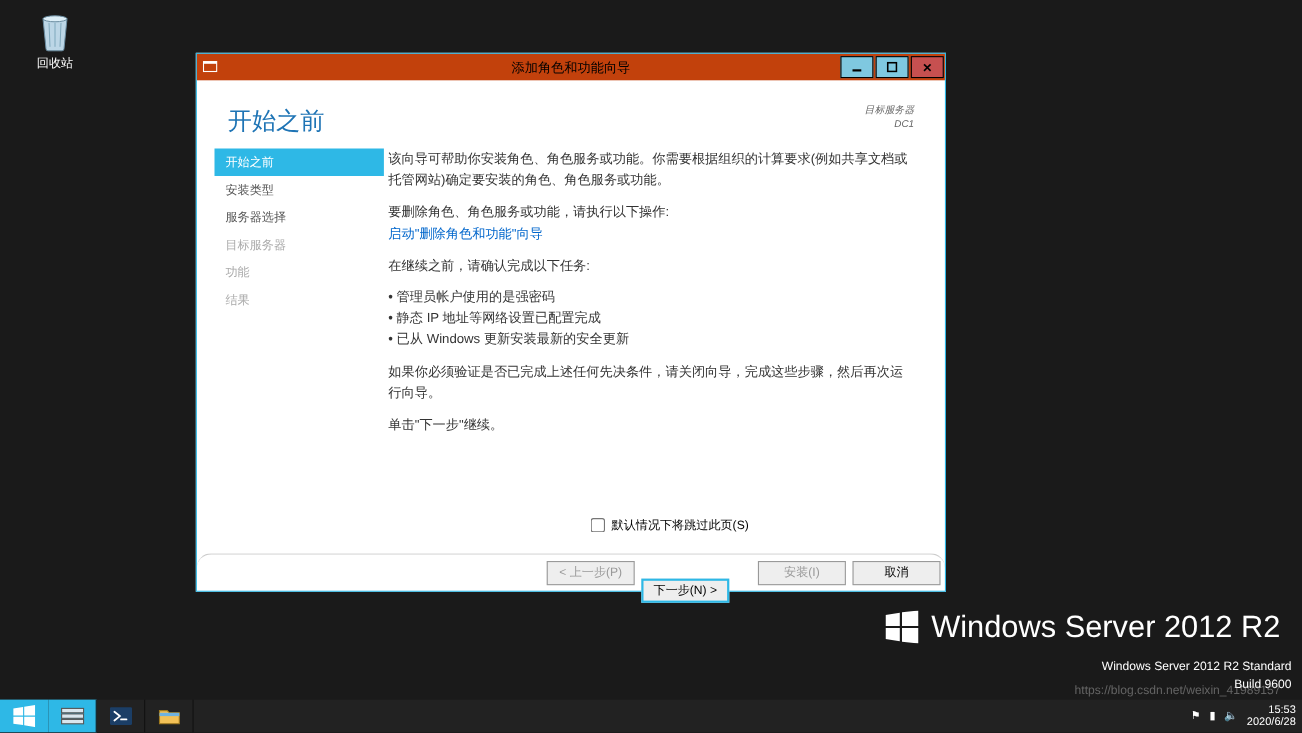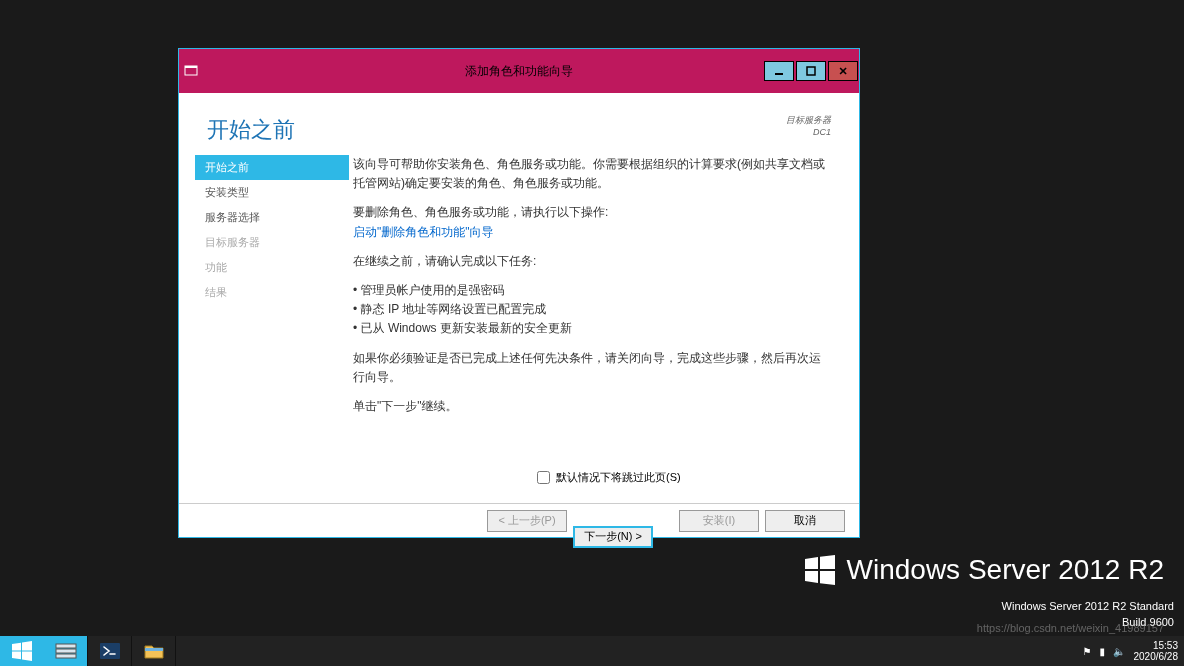--- a/index.html
+++ b/index.html
@@ -9,21 +9,21 @@
 .desktop-icon { position: absolute; left: 20px; top: 8px; width: 60px; text-align: center; cursor: pointer; }
 .desktop-icon .bin { width: 38px; height: 40px; margin: 0 auto 2px; position: relative; }
 .desktop-icon .bin svg { width: 100%; height: 100%; }
 .desktop-icon .label { color: #fff; font-size: 11px; }
 
 .brand { position: absolute; right: 20px; bottom: 80px; color: #fff; font-size: 28px; font-weight: 300; display: flex; align-items: center; }
 .brand .winlogo { display: inline-block; width: 30px; height: 30px; margin-right: 12px; }
 .status-right { position: absolute; right: 10px; bottom: 36px; color: #fff; font-size: 11px; text-align: right; line-height: 1.4; }
 
 .dialog { position: absolute; left: 178px; top: 48px; width: 682px; height: 490px; background: #fff; border: 1px solid #2eb8e6; }
-.titlebar { height: 44px; background: #be185d; display: flex; align-items: center; position: relative; }
+.titlebar { height: 24px; background: #c2410c; display: flex; align-items: center; position: relative; }
 .titlebar .appicon { width: 24px; text-align: center; color: #fff; font-size: 12px; }
 .titlebar .title { position: absolute; left: 0; right: 0; text-align: center; color: #000; font-size: 12px; pointer-events: none; }
 .titlebar .winbtns { margin-left: auto; display: flex; }
 .titlebar .winbtn { width: 30px; height: 20px; margin: 0 1px; border: 1px solid #000; display: flex; align-items: center; justify-content: center; font-size: 11px; cursor: pointer; }
 .titlebar .winbtn.min { background: #7fc8e0; }
 .titlebar .winbtn.max { background: #7fc8e0; }
 .titlebar .winbtn.close { background: #c75050; color: #000; font-weight: bold; }
 
 .dialog-body { display: flex; height: 430px; }
 .header-area { padding: 22px 28px 4px 28px; display: flex; justify-content: space-between; align-items: flex-start; }
@@ -36,38 +36,48 @@
 .sidebar .item.active { background: #2eb8e6; color: #fff; cursor: pointer; }
 
 .content { flex: 1; padding: 6px 28px 0 4px; font-size: 12px; color: #333; line-height: 1.6; }
 .content p { margin-bottom: 10px; }
 .content a { color: #0066cc; text-decoration: none; cursor: pointer; }
 .content .bullets { margin: 0 0 10px 0; }
 .content .bullets div::before { content: "• "; }
 .skip-row { position: absolute; left: 358px; bottom: 52px; display: flex; align-items: center; font-size: 11px; }
 .skip-row input { margin-right: 6px; }
 
-.footer { position: absolute; bottom: 0; left: 0; right: 0; height: 34px; border-top: 1px solid #ccc; display: flex; align-items: center; justify-content: flex-end; padding: 0 14px; gap: 6px; }
+.footer { position: absolute; bottom: 0; left: 0; right: 0; height: 34px; border-top: 1px solid #ccc; display: flex; align-items: center; justify-content: flex-end; padding: 0 4px; gap: 6px; border-radius: 13px; }
 .footer button { min-width: 80px; height: 22px; font-size: 11px; background: #eee; border: 1px solid #999; cursor: pointer; }
 .footer button:disabled { color: #999; cursor: default; }
 .footer button.primary { border: 2px solid #2eb8e6; margin-top: 32px; }
 
 .taskbar { position: absolute; bottom: 0; left: 0; right: 0; height: 30px; background: #222; display: flex; align-items: stretch; }
 .taskbar .start { width: 44px; background: #2eb8e6; display: flex; align-items: center; justify-content: center; cursor: pointer; }
 .taskbar .tbtn { width: 44px; display: flex; align-items: center; justify-content: center; border-right: 1px solid #111; cursor: pointer; }
 .taskbar .tbtn.active { background: #2eb8e6; }
 .taskbar .tray { margin-left: auto; display: flex; align-items: center; color: #fff; font-size: 10px; padding: 0 6px; gap: 8px; }
 .taskbar .tray .clock { text-align: right; line-height: 1.1; }
 
 .watermark { position: absolute; right: 20px; bottom: 32px; color: #bbb; font-size: 11px; opacity: .45; pointer-events: none; }
 </style>
 </head>
 <body>
 
 <div class="desktop">
+  <div class="desktop-icon">
+    <div class="bin">
+      <svg viewBox="0 0 40 44">
+          <path d="M8 10 L32 10 L29 40 Q29 42 27 42 L13 42 Q11 42 11 40 Z" fill="#bcd6e6" stroke="#6a8ca0" stroke-width="1"></path>
+          <ellipse cx="20" cy="10" rx="12" ry="3" fill="#dceef7" stroke="#6a8ca0" stroke-width="1"></ellipse>
+          <path d="M14 14 L15 38 M20 14 L20 38 M26 14 L25 38" stroke="#7fa8bc" stroke-width="1" fill="none"></path>
+        </svg>
+    </div>
+    <div class="label">回收站</div>
+  </div>
 
   <div class="brand">
     <span class="winlogo">
       <svg viewBox="0 0 30 30">
           <path d="M0 4 L13 2 L13 14 L0 14 Z M15 1.7 L30 0 L30 14 L15 14 Z M0 16 L13 16 L13 28 L0 26 Z M15 16 L30 16 L30 30 L15 28.3 Z" fill="#fff"></path>
         </svg>
     </span>
     <span>Windows Server 2012 R2</span>
   </div>
   <div class="status-right">

